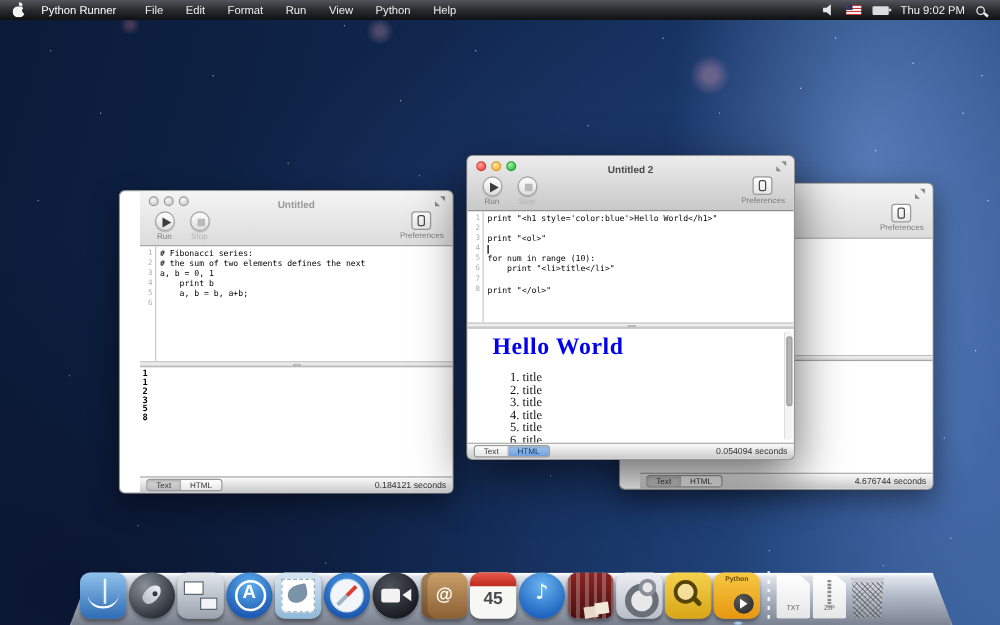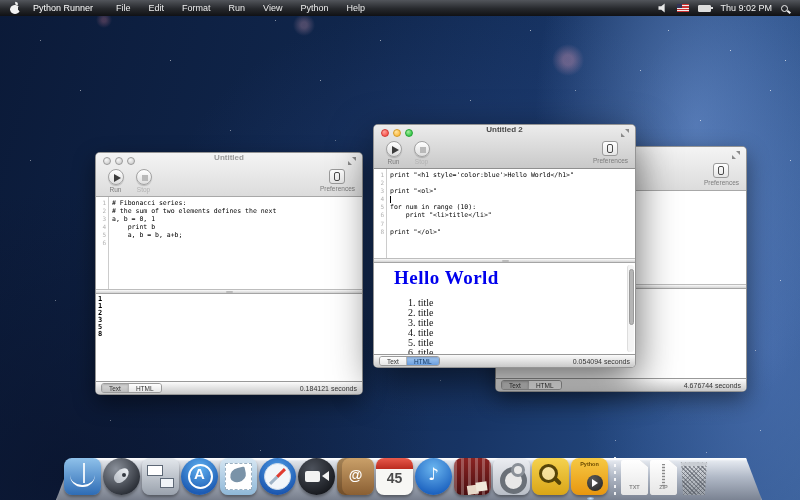--- a/index.html
+++ b/index.html
@@ -54,26 +54,26 @@
   .flag::before { content:""; position:absolute; left:0; top:0; width:5px; height:4px; background:#335; }
   .batt { width:13px; height:7px; border:1px solid #ddd; border-radius:1px; position:relative; background:#ddd; }
   .batt::after { content:""; position:absolute; right:-3px; top:1.5px; width:2px; height:2px; background:#ddd; }
   .clock { color:#f2f2f2; }
   .spot { width:7px; height:7px; border:1.5px solid #eee; border-radius:50%; position:relative; }
   .spot::after { content:""; position:absolute; left:5px; top:5px; width:4px; height:1.5px; background:#eee; transform:rotate(40deg); }
 
   
   .win { position:absolute; background:#fff; border-radius:5px; overflow:hidden; display:flex; flex-direction:column;
     border:1px solid rgba(60,60,60,.55); }
-  .win.inactive { box-shadow:0 8px 22px rgba(0,0,0,.45); }
+  .win.inactive { box-shadow:0 8px 22px rgba(0,0,0,.45);padding-left:16px; }
   .win.active { box-shadow:0 14px 40px rgba(0,0,0,.6); }
   .chrome { position:relative; }
   .inactive .chrome { background:linear-gradient(#f4f4f4,#dcdcdc); border-bottom:1px solid #a8a8a8; }
   .active .chrome { background:linear-gradient(#ececec,#c9c9c9); border-bottom:1px solid #8f8f8f; }
-  .titlebar { height:15px; position:relative; display:flex; align-items:flex-start; justify-content:center; }
+  .titlebar { height:15px; position:relative; display:flex; align-items:flex-end; justify-content:center; }
   .wtitle { font-size:8px; font-weight:bold; }
   .inactive .wtitle { color:#999; }
   .active .wtitle { color:#4a4a4a; }
   .lights { position:absolute; left:7px; top:4px; display:flex; gap:4px; }
   .light { width:8px; height:8px; border-radius:50%; }
   .light.gray { background:radial-gradient(circle at 35% 30%, #f7f7f7, #c6c6c6); border:1px solid #9a9a9a; }
   .light.red { background:radial-gradient(circle at 35% 30%, #ffa39c, #f8544d 75%); border:1px solid #ce3a34; }
   .light.yel { background:radial-gradient(circle at 35% 30%, #ffe3a0, #fdbc40 75%); border:1px solid #d29a28; }
   .light.grn { background:radial-gradient(circle at 35% 30%, #a8eea0, #33c748 75%); border:1px solid #27a337; }
   .fs { position:absolute; right:6px; top:4px; width:8px; height:8px; }

